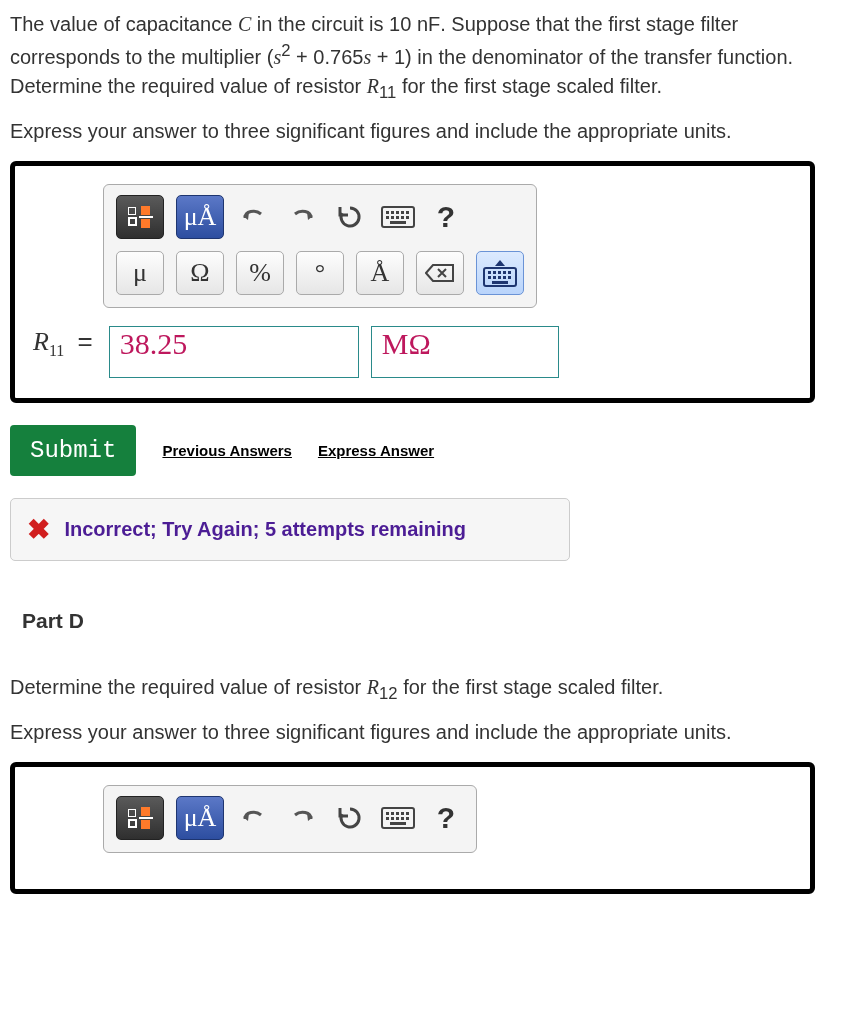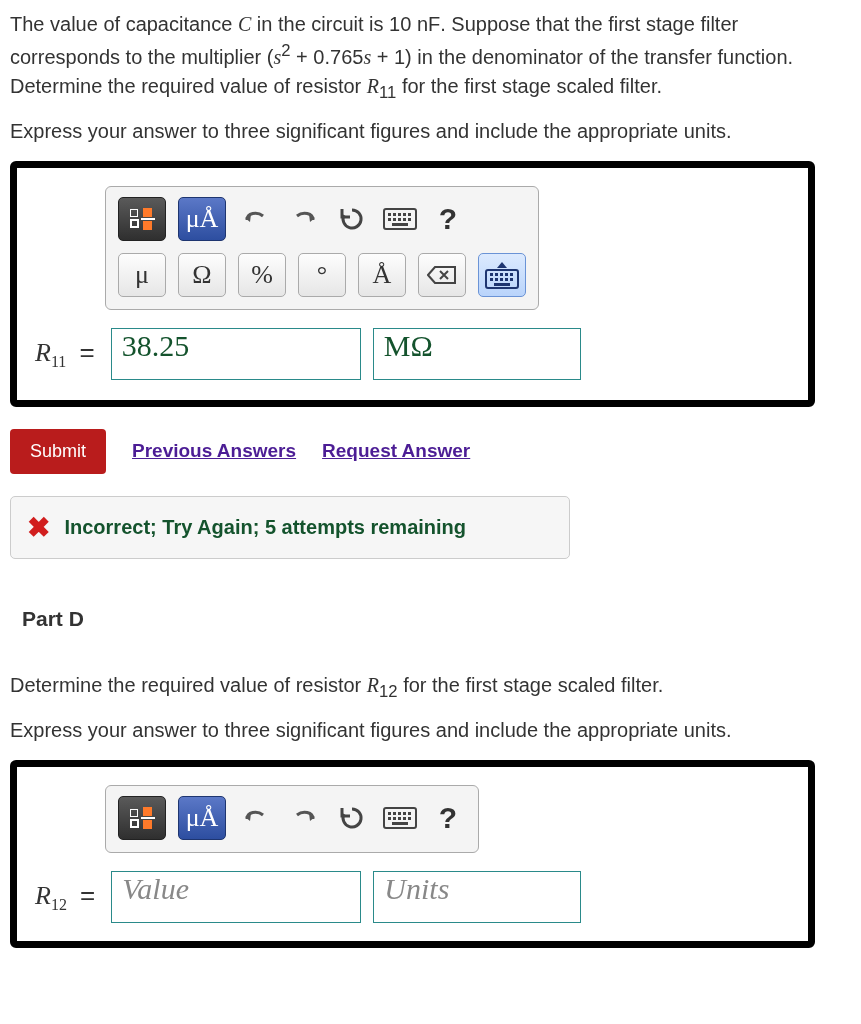--- a/index.html
+++ b/index.html
@@ -16,21 +16,21 @@
     margin-bottom: 8px;
   }
   .math-i { font-family: "Times New Roman", serif; font-style: italic; }
   .math-r { font-family: Liberation Sans, sans-serif; }
   .instruction {
     font-weight: normal;
     margin: 12px 0 16px 0;
     line-height: 1.4;
   }
   .answer-box {
-    border: 7px solid #000000;
+    border: 5px solid #000000;
     border-radius: 6px;
     padding: 18px 18px 20px 18px;
     margin-bottom: 22px;
     width: 805px;
     box-sizing: border-box;
   }
   .toolbar {
     display: inline-block;
     background: #f4f4f4;
     border: 1px solid #aaa;
@@ -104,63 +104,64 @@
   .sq-o { background: #ff7a2a; border: none; }
   .frac-right {
     display: flex; flex-direction: column; align-items: center;
   }
   .frac-right .bar { width: 14px; height: 2px; background: #fff; margin: 1px 0;}
   .kb-icon svg, .kb2-icon svg { display:block; }
   .bsp-icon { font-size: 22px; }
 
   .answer-row {
     display: flex;
-    align-items: center;
+    align-items: flex-start;
     gap: 12px;
   }
   .answer-label {
     font-family: "Times New Roman", serif;
     font-size: 26px;
     font-style: italic;
   }
   .answer-label sub { font-size: 16px; font-style: normal; }
   .eq { font-family: Arial; font-style: normal; margin: 0 4px 0 6px;}
   .value-input, .unit-input {
     border: 1px solid #2a8a8a;
     height: 52px;
     font-size: 30px;
     font-family: "Times New Roman", serif;
     padding: 0 10px;
     box-sizing: border-box;
-    color: #14532d;
+    color: #be185d;
   }
   .value-input { width: 250px; }
-  .unit-input  { width: 208px; }
+  .unit-input  { width: 188px; }
   .placeholder { color: #888; font-style: italic; }
 
   .actions {
     display: flex;
     align-items: center;
     gap: 26px;
     margin-bottom: 22px;
   }
   .submit-btn {
-    background: #b91c1c;
+    background: #15803d;
     color: #fff;
     border: none;
     border-radius: 4px;
     padding: 12px 20px;
-    font-size: 18px;
+    font-size: 24px;
     cursor: pointer;
+    font-family: Liberation Mono, monospace;
   }
   .link {
-    color: #4c1d95;
+    color: #000000;
     text-decoration: underline;
     font-weight: bold;
-    font-size: 19px;
+    font-size: 15px;
     cursor: pointer;
   }
   .feedback {
     border: 1px solid #ccc;
     border-radius: 5px;
     background: #f6f6f6;
     padding: 14px 16px;
     display: flex;
     align-items: center;
     gap: 14px;
@@ -169,21 +170,21 @@
     margin-bottom: 48px;
   }
   .x-icon {
     color: #d11e1e;
     font-size: 28px;
     font-weight: bold;
   }
   .feedback-text {
     font-weight: bold;
     font-size: 20px;
-    color: #14532d;
+    color: #4c1d95;
   }
   .part-label {
     font-weight: bold;
     font-size: 21px;
     margin: 40px 0 40px 12px;
   }
 </style>
 </head>
 <body>
 
@@ -282,21 +283,21 @@
   <div class="answer-row">
     <span class="answer-label"><span class="math-i">R</span><sub>11</sub><span class="eq"> = </span></span>
     <div class="value-input">38.25</div>
     <div class="unit-input">MΩ</div>
   </div>
 </div>
 
 <div class="actions">
   <button class="submit-btn">Submit</button>
   <span class="link">Previous Answers</span>
-  <span class="link">Request Answer</span>
+  <span class="link">Express Answer</span>
 </div>
 
 <div class="feedback">
   <span class="x-icon">✖</span>
   <span class="feedback-text">Incorrect; Try Again; 5 attempts remaining</span>
 </div>
 
 <div class="part-label">Part D</div>
 
 <div class="problem-text">Determine the required value of resistor <span class="math-i">R</span><sub>12</sub> for the first stage scaled filter.</div>
@@ -352,18 +353,13 @@
               <rect x="20" y="10" width="3" height="3"></rect>
               <rect x="25" y="10" width="3" height="3"></rect>
               <rect x="9" y="15" width="16" height="3"></rect>
             </g>
           </svg>
       </div>
       <div class="tb-btn tb-plain tb-help">?</div>
     </div>
   </div>
 
-  <div class="answer-row">
-    <span class="answer-label"><span class="math-i">R</span><sub>12</sub><span class="eq"> = </span></span>
-    <div class="value-input placeholder">Value</div>
-    <div class="unit-input placeholder">Units</div>
-  </div>
 </div>
 
 </body></html>

